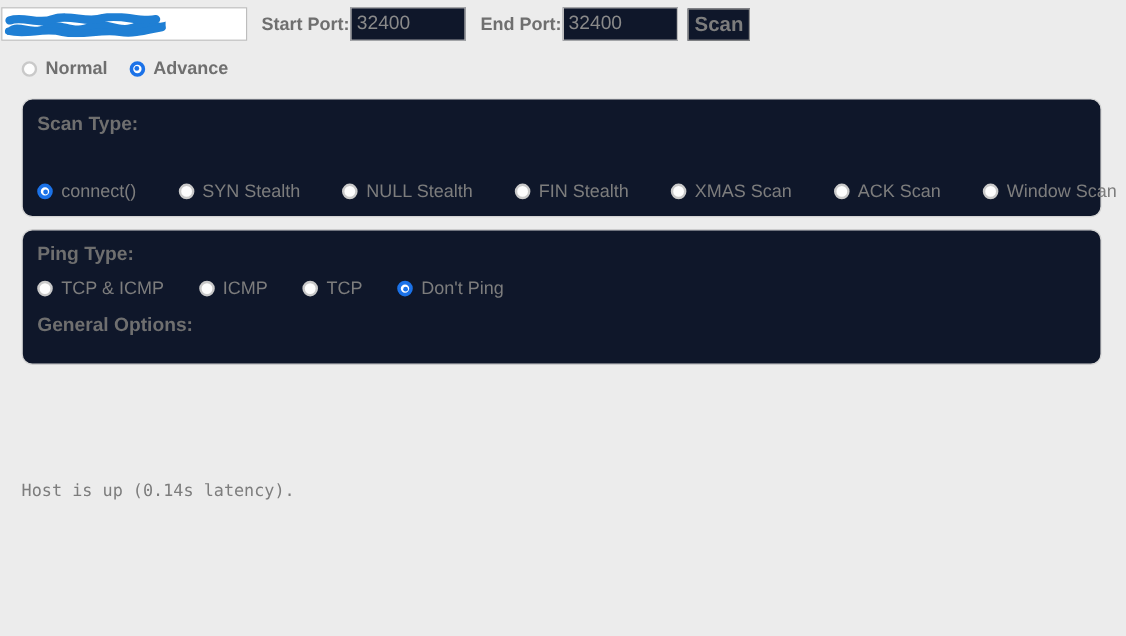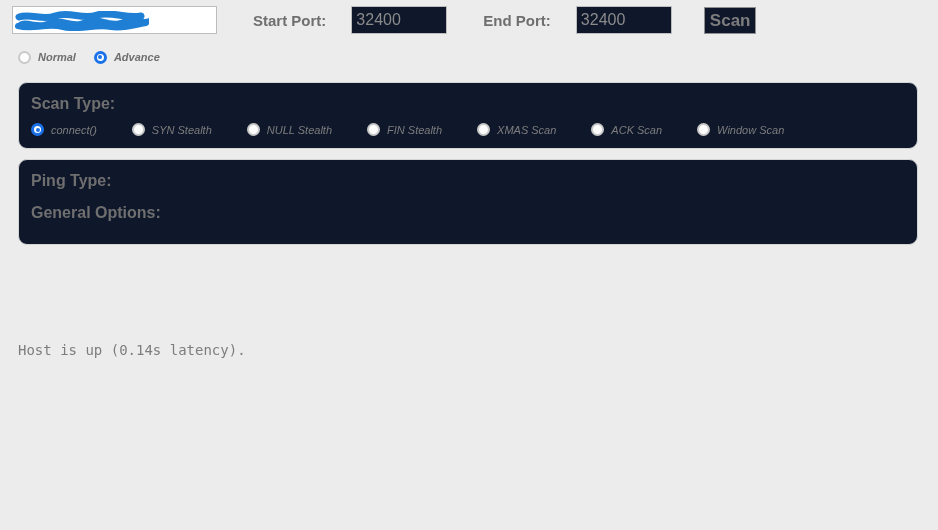--- a/index.html
+++ b/index.html
@@ -13,24 +13,23 @@
     font-family: "Liberation Sans", sans-serif;
     font-size: 15px;
     color: #7d7d7d;
     overflow: hidden;
   }
 
   
   .topbar {
     display: flex;
     align-items: center;
-    padding: 6px 0 0 12px;
+    padding: 6px 0 0 1px;
     height: 34px;
     box-sizing: border-box;
-    gap: 24px;
   }
   .host-input-wrap {
     position: relative;
     width: 205px;
     height: 28px;
   }
   .text-input {
     box-sizing: border-box;
     width: 100%;
     height: 100%;
@@ -96,23 +95,22 @@
 
   
   .opt {
     display: inline-flex;
     align-items: center;
     white-space: nowrap;
     cursor: pointer;
   }
   .opt .lbl {
     margin-left: 7px;
-    font-size: 11px;
+    font-size: 15px;
     color: #7d7d7d;
-    font-style: italic;
   }
   .opt.strong .lbl {
     font-weight: bold;
     color: #6f6f6f;
   }
 
   .radio {
     flex: 0 0 auto;
     width: 13px;
     height: 13px;
@@ -181,21 +179,21 @@
   }
   .panel-title.second {
     margin-top: 14px;
   }
   .opt-row {
     display: flex;
     align-items: center;
   }
 
   
-  .scan-row .opt { margin-right: 35px; }
+  .scan-row .opt { margin-right: 35px; margin-top: 28px; }
   .scan-row .opt:last-child { margin-right: 0; }
   .ping-row .opt { margin-right: 29px; }
   .ping-row .opt:last-child { margin-right: 0; }
   .gen-row .opt { margin-right: 32px; }
   .gen-row .opt:last-child { margin-right: 0; }
 
   .gap-1 { height: 12px; }
   .gap-2 { height: 10px; }
 
   
@@ -282,20 +280,42 @@
     <label class="opt">
       <span class="radio"></span>
       <span class="lbl">Window Scan</span>
     </label>
   </div>
 </div>
 
 <div class="gap-2"></div>
 <div class="panel">
   <div class="panel-title">Ping Type:</div>
+  <div class="opt-row ping-row">
+
+    <label class="opt">
+      <span class="radio"></span>
+      <span class="lbl">TCP &amp; ICMP</span>
+    </label>
+
+    <label class="opt">
+      <span class="radio"></span>
+      <span class="lbl">ICMP</span>
+    </label>
+
+    <label class="opt">
+      <span class="radio"></span>
+      <span class="lbl">TCP</span>
+    </label>
+
+    <label class="opt">
+      <span class="radio checked"></span>
+      <span class="lbl">Don't Ping</span>
+    </label>
+  </div>
 
   <div class="panel-title second">General Options:</div>
 </div>
 
 <div class="results">
   <div>Host is up (0.14s latency).</div>
 
   <div>
     
   </div>

